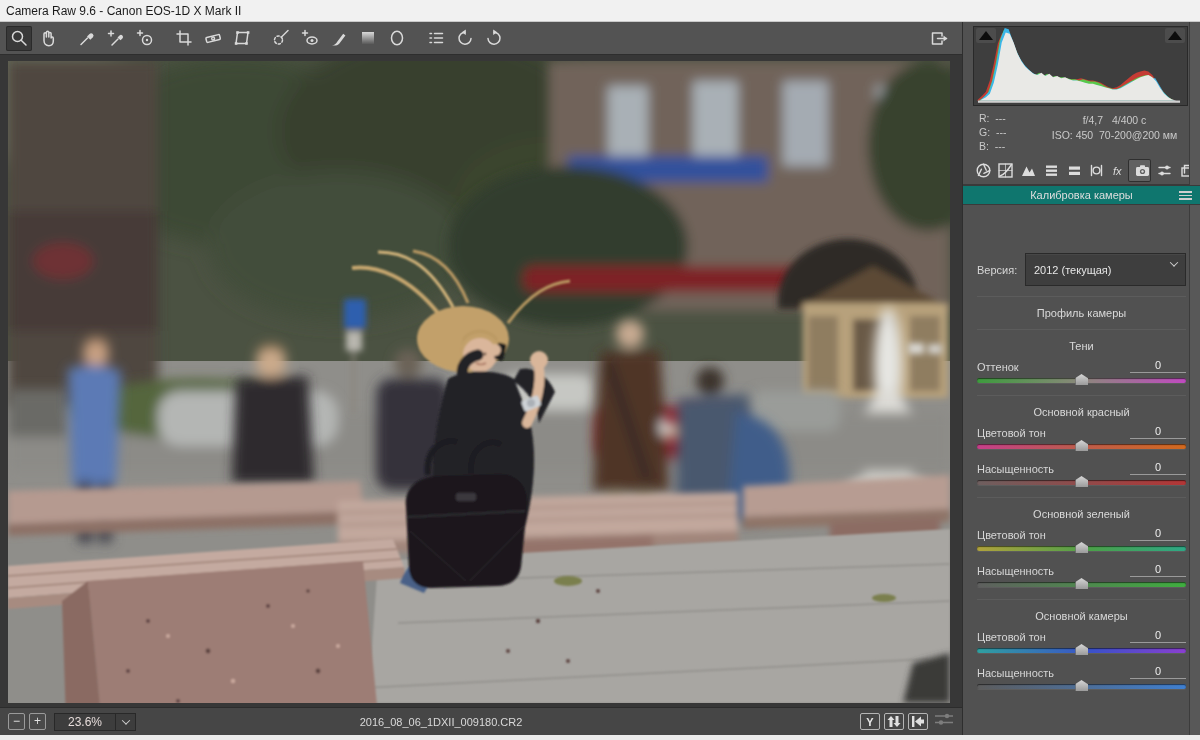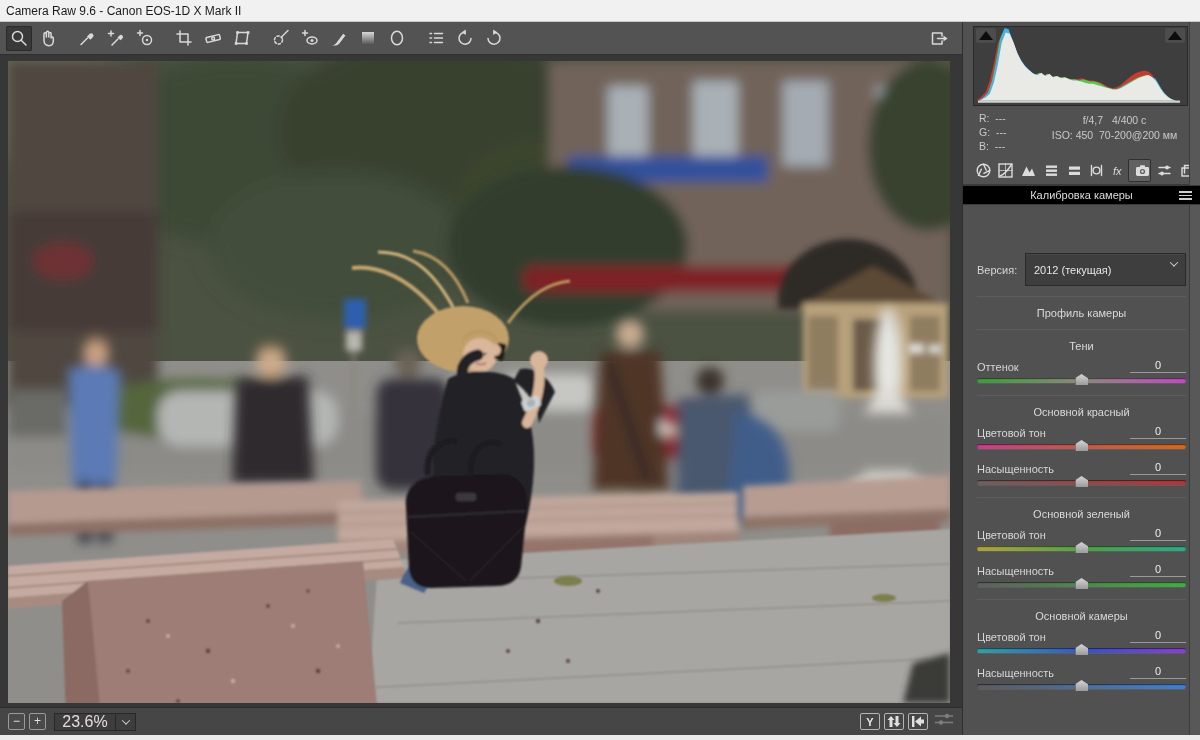--- a/index.html
+++ b/index.html
@@ -13,21 +13,21 @@
   .tool.sel{background:#393939;box-shadow:inset 0 0 0 1px #2a2a2a;}
   .tool svg{display:block;}
   .tbspacer{width:10px;}
   .tool-right{margin-left:auto;margin-right:4px;}
   .canvas{flex:1 1 auto;background:#373737;position:relative;overflow:hidden;}
   .photo{position:absolute;left:8px;top:6px;width:942px;height:642px;background:#8f8e8a;overflow:hidden;}
   .photo svg{display:block;}
   .bottombar{height:28px;background:#464646;border-top:1px solid #2c2c2c;position:relative;display:flex;align-items:center;flex:0 0 auto;}
   .zoomctl{display:flex;align-items:center;margin-left:8px;}
   .sqbtn{width:17px;height:17px;border:1px solid #9a9a9a;border-radius:2px;color:#e2e2e2;font-size:12px;line-height:14px;text-align:center;margin-right:4px;background:#4a4a4a;}
-  .zoombox{height:18px;width:62px;background:#3d3d3d;border:1px solid #282828;color:#e6dcda;font-size:16px;display:flex;align-items:center;justify-content:center;margin-left:4px;}
+  .zoombox{height:18px;width:62px;background:#3d3d3d;border:1px solid #282828;color:#e6dcda;font-size:12px;display:flex;align-items:center;justify-content:center;margin-left:4px;}
   .zoomdrop{height:18px;width:20px;background:#3d3d3d;border:1px solid #282828;border-left:none;display:flex;align-items:center;justify-content:center;}
   .chev{width:6px;height:6px;border-right:1.5px solid #cfcfcf;border-bottom:1.5px solid #cfcfcf;transform:rotate(45deg) translate(-1px,-1px);}
   .filename{position:absolute;left:0;right:80px;text-align:center;color:#d9d9d9;font-size:11px;pointer-events:none;}
   .viewbtns{margin-left:auto;display:flex;align-items:center;margin-right:8px;}
   .vbtn{width:20px;height:17px;border:1px solid #b5b5b5;border-radius:2px;margin-left:4px;display:flex;align-items:center;justify-content:center;color:#e8e8e8;font-size:11px;font-weight:bold;background:#464646;}
   .vbtn svg{display:block;}
   .disab{opacity:.4;margin-left:6px;}
   
   .panel{width:238px;background:#515151;display:flex;flex-direction:column;position:relative;border-left:1px solid #2e2e2e;}
   .scrolltrack{position:absolute;right:0;top:0;bottom:0;width:11px;background:#585858;border-left:1px solid #3c3c3c;}
@@ -35,21 +35,21 @@
   .histwrap svg{display:block;}
   .clipbox{position:absolute;top:1px;width:20px;height:15px;display:flex;align-items:center;justify-content:center;background:#4c4c4c;border-radius:2px;}
   .clipbox.l{left:2px;} .clipbox.r{right:2px;}
   .clip-tri{width:0;height:0;border-left:7px solid transparent;border-right:7px solid transparent;border-bottom:9px solid #0c0c0c;}
   .exif{display:flex;color:#c9c9c9;font-size:10.5px;padding:5px 14px 4px 16px;}
   .exif .rgb{width:64px;line-height:14px;}
   .exif .shot{flex:1;text-align:center;line-height:15px;padding-top:2px;}
   .tabs{display:flex;align-items:center;padding:2px 4px 2px 6px;border-bottom:1px solid #3a3a3a;}
   .tab{width:23px;height:23px;display:flex;align-items:center;justify-content:flex-end;border-radius:2px;}
   .tab.sel{background:#616161;box-shadow:inset 0 0 0 1px #2f2f2f;}
-  .panelheader{height:20px;background:#000000;border-top:1px solid #3a3a3a;border-bottom:1px solid #3a3a3a;display:flex;align-items:center;position:relative;color:#dedede;font-size:11px;}
+  .panelheader{height:20px;background:#0f766e;border-top:1px solid #3a3a3a;border-bottom:1px solid #3a3a3a;display:flex;align-items:center;position:relative;color:#dedede;font-size:11px;}
   .panelheader .ht{flex:1;text-align:center;}
   .hmenu{position:absolute;right:8px;top:5px;width:13px;cursor:pointer;}
   .hmenu div{height:1.5px;background:#cfcfcf;margin-bottom:2px;}
   .pcontent{padding:12px 14px 0 14px;color:#d6d6d6;font-size:11px;}
   .selrow{display:flex;align-items:center;margin-bottom:10px;margin-top:36px;}
   .selrow .lbl{width:48px;}
   .select{flex:1;height:33px;background:#3e3e3e;border:1px solid #2a2a2a;box-shadow:inset 0 1px 0 rgba(255,255,255,.05);display:flex;align-items:center;padding:0 8px;color:#e6e6e6;position:relative;}
   .select .chev{position:absolute;right:8px;top:7px;}
   .divider{height:1px;background:#444;border-bottom:1px solid #5c5c5c;margin:10px 0;}
   .sect{ text-align:center;margin:2px 0 7px 0;color:#d9d9d9;}
@@ -407,20 +407,21 @@
 
       <div class="bottombar">
         <div class="zoomctl">
           <div class="sqbtn">−</div>
           <div class="sqbtn">+</div>
           <div class="zoombox">23.6%</div>
           <div class="zoomdrop">
               <div class="chev"></div>
             </div>
         </div>
+        <div class="filename">2016_08_06_1DXII_009180.CR2</div>
         <div class="viewbtns">
           <div class="vbtn">Y</div>
           <div class="vbtn">
               <svg width="14" height="13">
                 <g fill="#e0e0e0">
                   <path d="M4 1 L7.5 5 H5.5 V12 H2.5 V5 H0.5 Z"></path>
                   <path d="M10 12 L6.5 8 H8.5 V1 H11.5 V8 H13.5 Z"></path>
                 </g>
               </svg>
             </div>

